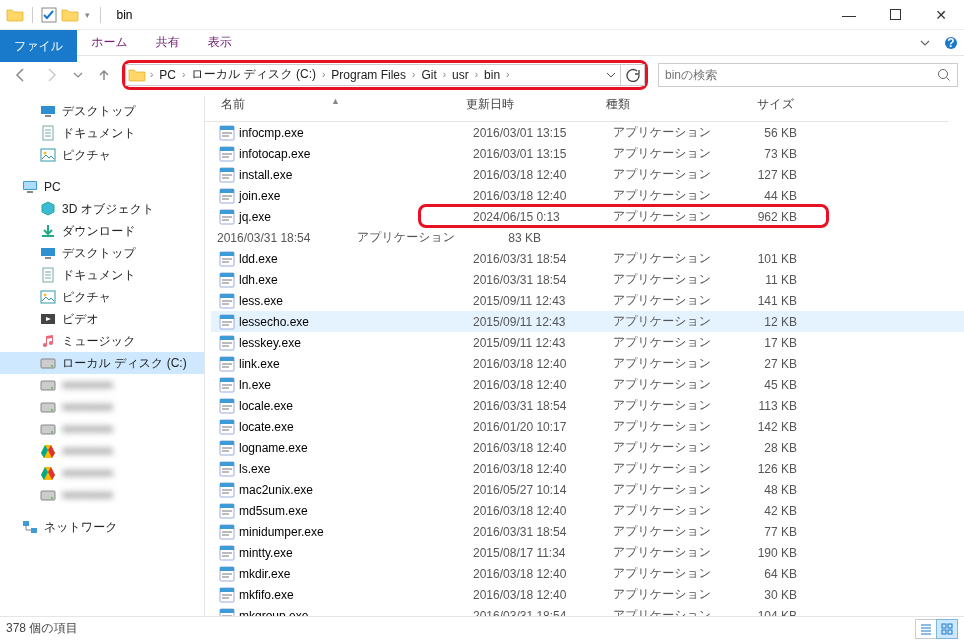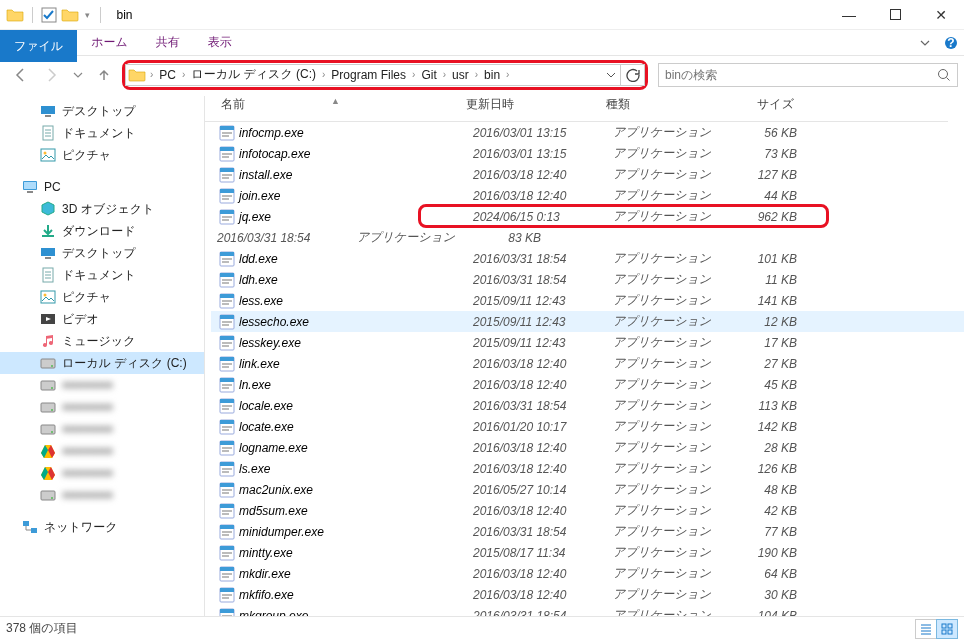--- a/index.html
+++ b/index.html
@@ -54,21 +54,21 @@
 .listwrap { flex: 1; display: flex; flex-direction: column; min-height: 0; position: relative; }
 .listhdr { height: 26px; display: flex; align-items: flex-start; border-bottom: 1px solid #e5e5e5; color: #444; padding: 0 4px; margin-right: 16px; }
 .listhdr .col { padding: 0 6px; }
 .col-name { width: 254px; padding-left: 12px !important; }
 .col-date { width: 140px; }
 .col-type { width: 110px; }
 .col-size { width: 90px; text-align: right; }
 .listhdr .sort { font-size: 9px; color: #888; margin-left: -132px; margin-right: 120px; }
 
 .rows { flex: 1; overflow-y: scroll; margin-left: 6px; }
-.row { height: 21px; display: flex; align-items: center; font-style: italic; }
+.row { height: 21px; display: flex; align-items: center; }
 .row.hovered { background: #e5f3ff; }
 .row .cell { padding: 0 6px; overflow: hidden; text-overflow: ellipsis; white-space: nowrap; }
 .row .name { width: 256px; display: flex; align-items: center; gap: 4px; padding-left: 8px; }
 .row .date { width: 140px; color: #555; }
 .row .type { width: 110px; color: #555; }
 .row .size { width: 86px; text-align: right; color: #555; }
 .row .app-ico { width: 16px; height: 16px; flex: none; }
 .highlight-box { position: absolute; left: 213px; right: 135px; border: 3px solid #e81123; border-radius: 8px; height: 24px; pointer-events: none; z-index: 5; }
 
 

